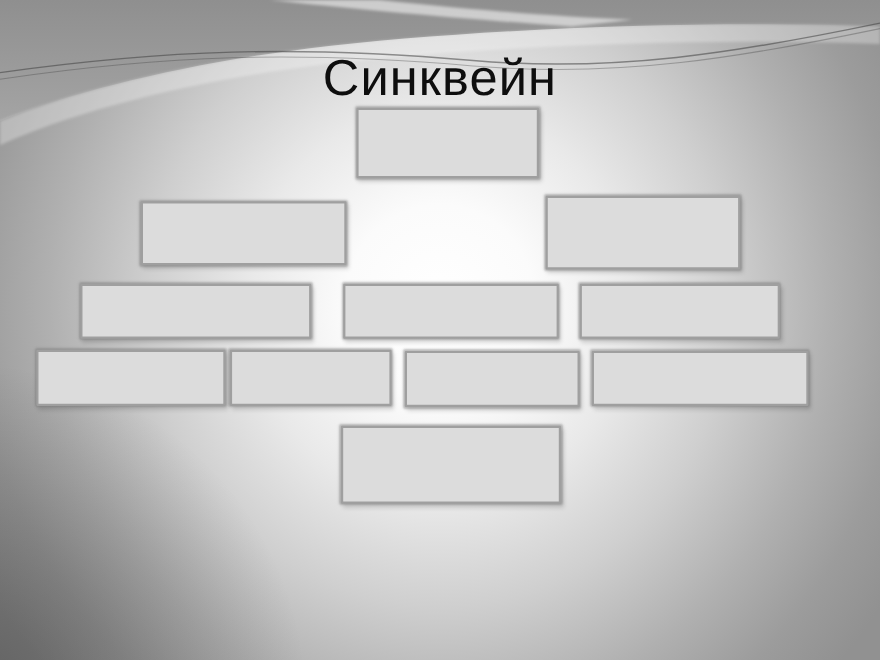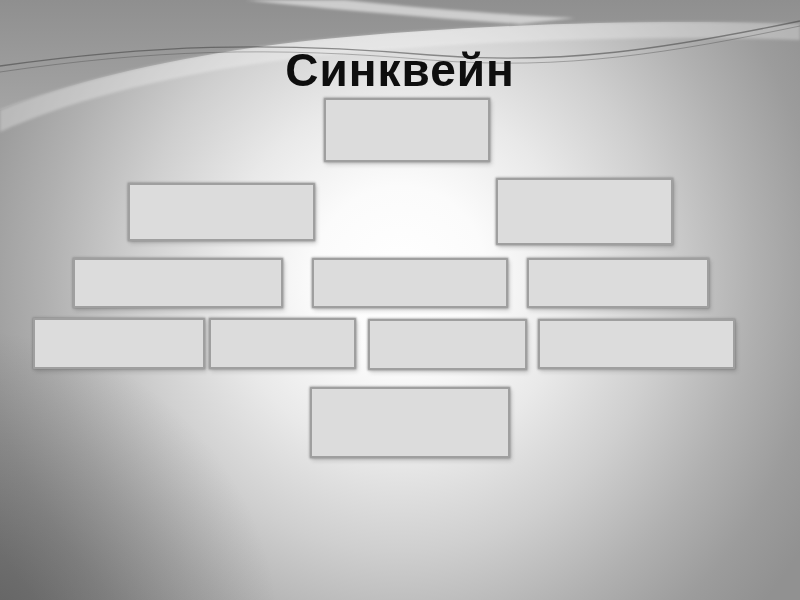--- a/index.html
+++ b/index.html
@@ -12,21 +12,21 @@
       radial-gradient(circle 430px at -30px 640px, rgba(25,25,25,0.42), rgba(25,25,25,0) 72%),
       radial-gradient(ellipse 480px 500px at 50% 46%,
         #ffffff 0%, #fbfbfb 18%, #e9e9e9 36%, #cfcfcf 55%,
         #b0b0b0 74%, #9c9c9c 88%, #919191 100%);
   }
   .swoosh{position:absolute;top:0;left:0;width:800px;height:150px;display:block;}
   .slide-title{
     position:absolute;top:44px;left:0;width:800px;
     text-align:center;
     font-size:46px;line-height:52px;letter-spacing:1px;
-    color:#0e0e0e;font-weight:700;margin:0;
+    color:#0e0e0e;font-weight:400;margin:0;
   }
   .box{
     position:absolute;
     background:#dcdcdc;
     border:2px solid #9f9f9f;
     box-shadow:0 0 2px 1px rgba(110,110,110,0.45), 2px 3px 4px rgba(0,0,0,0.13);
     box-sizing:border-box;
     border-radius:1px;
   }
   

